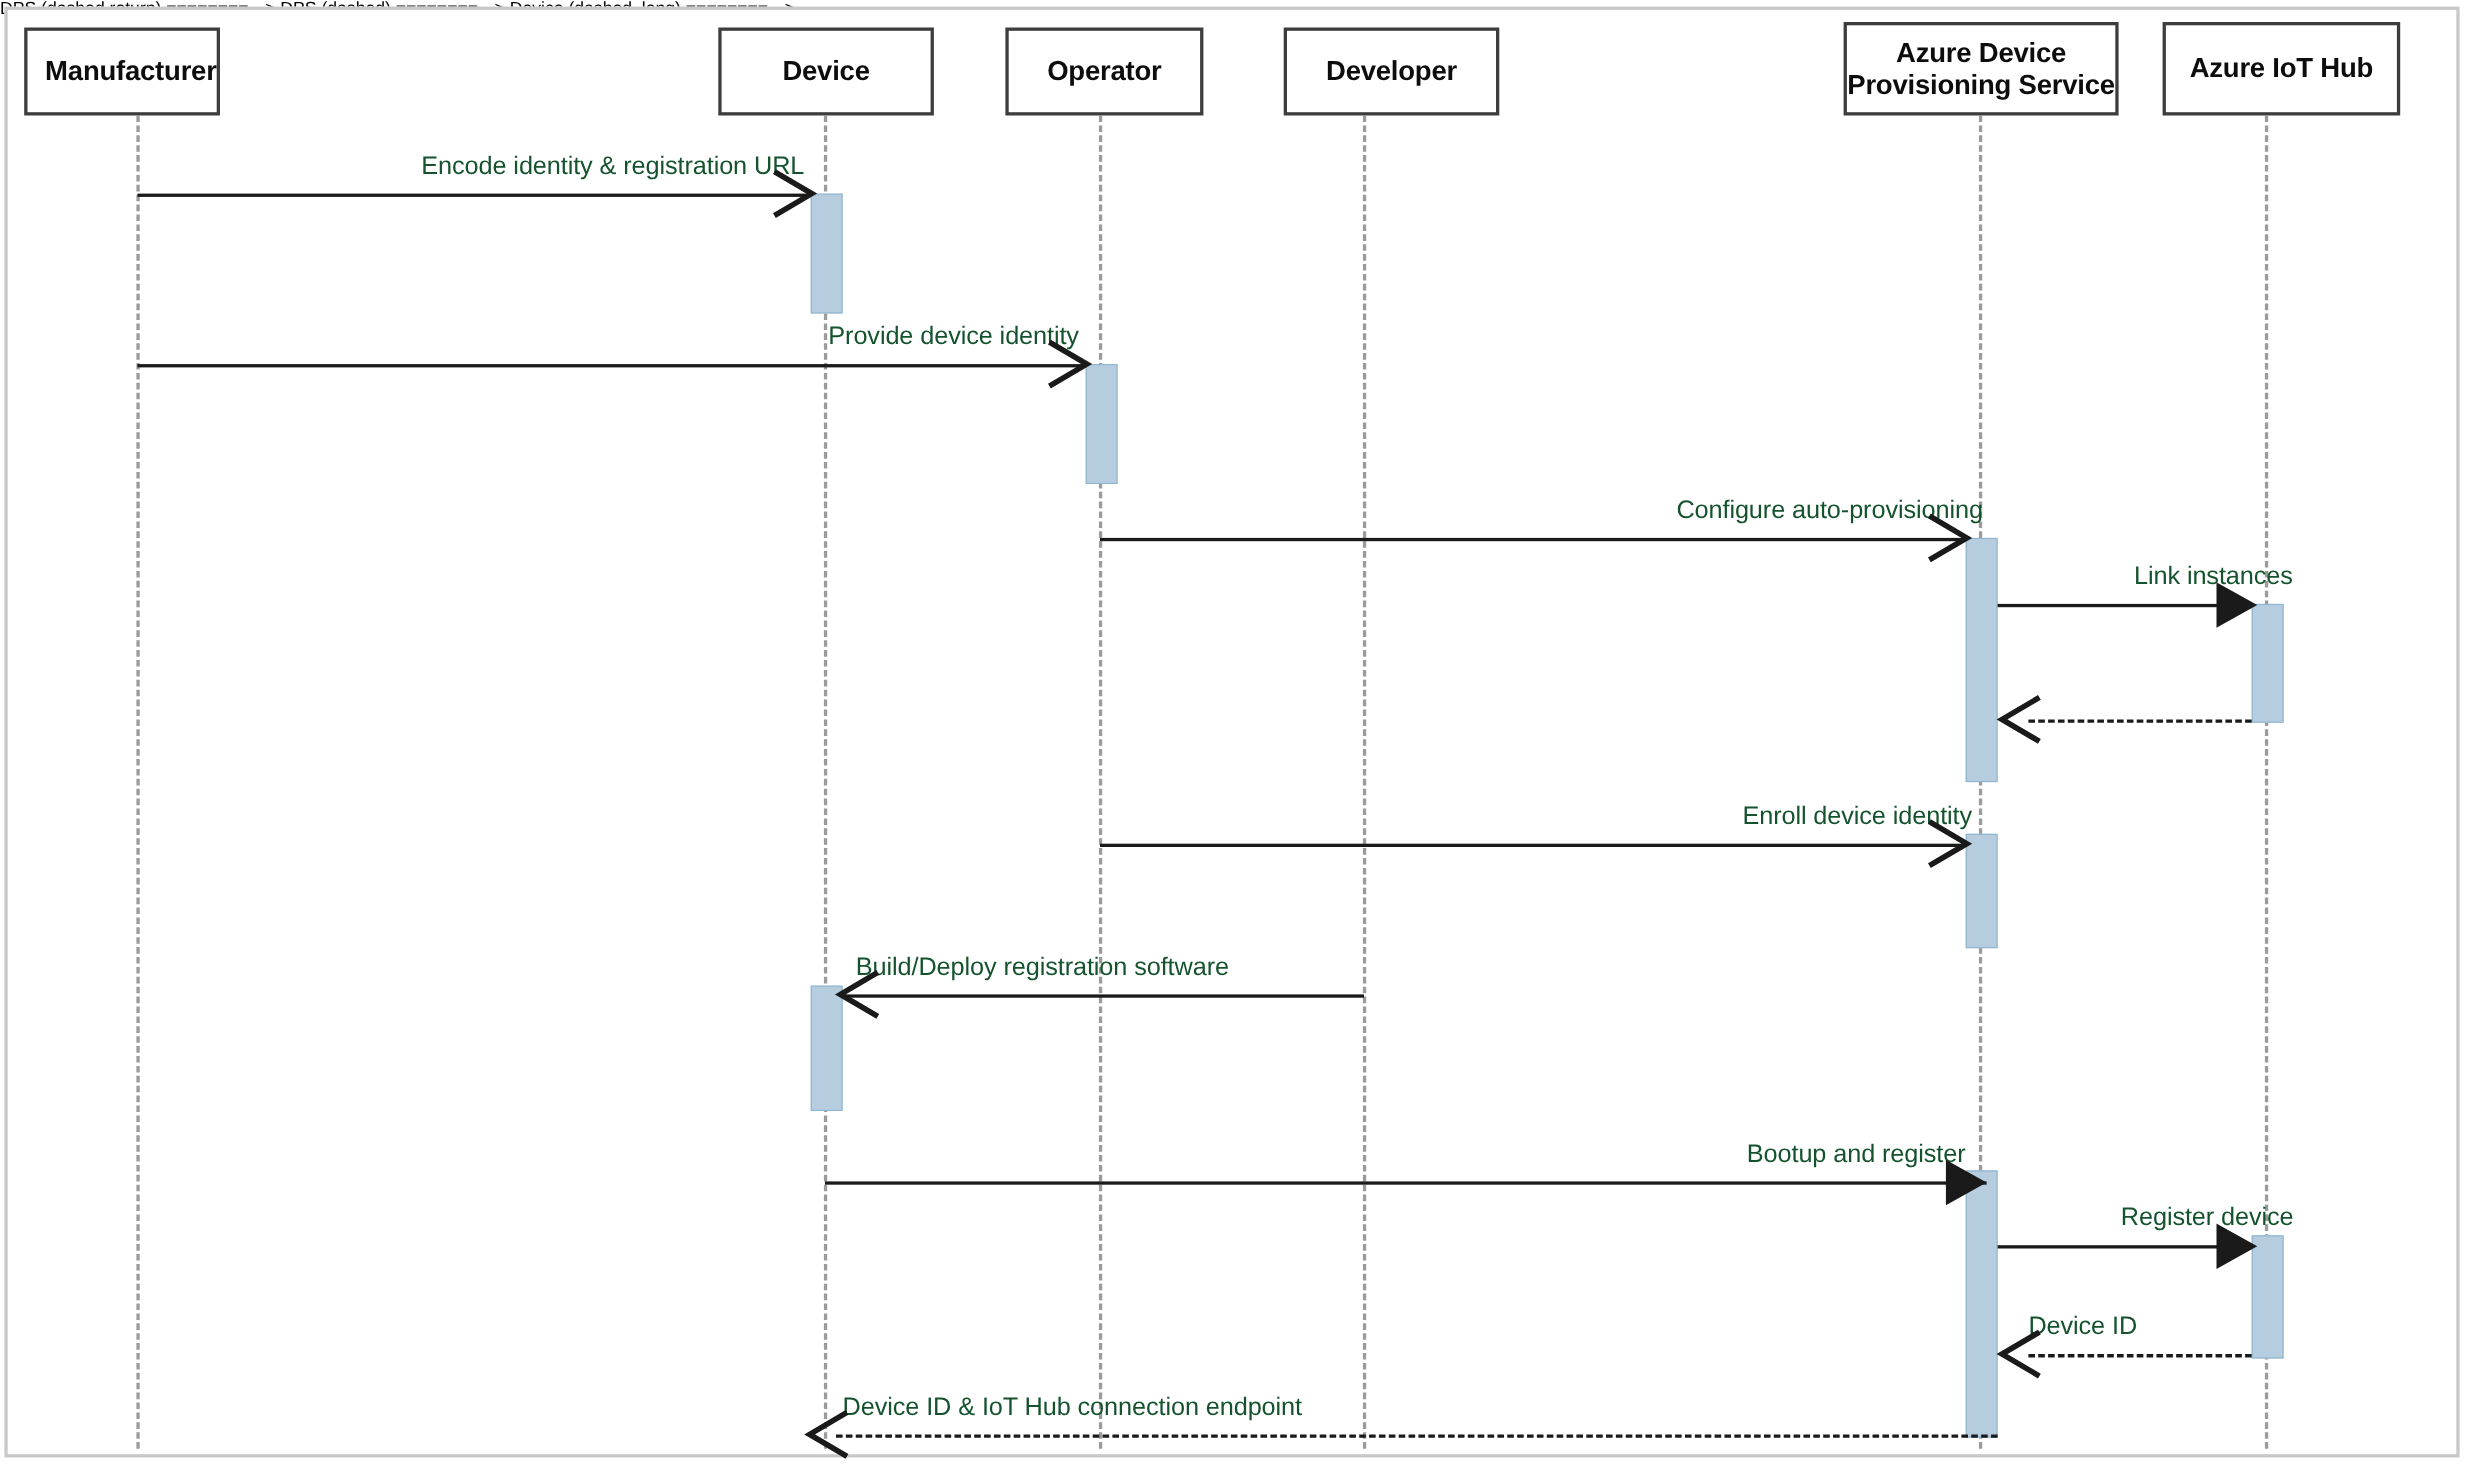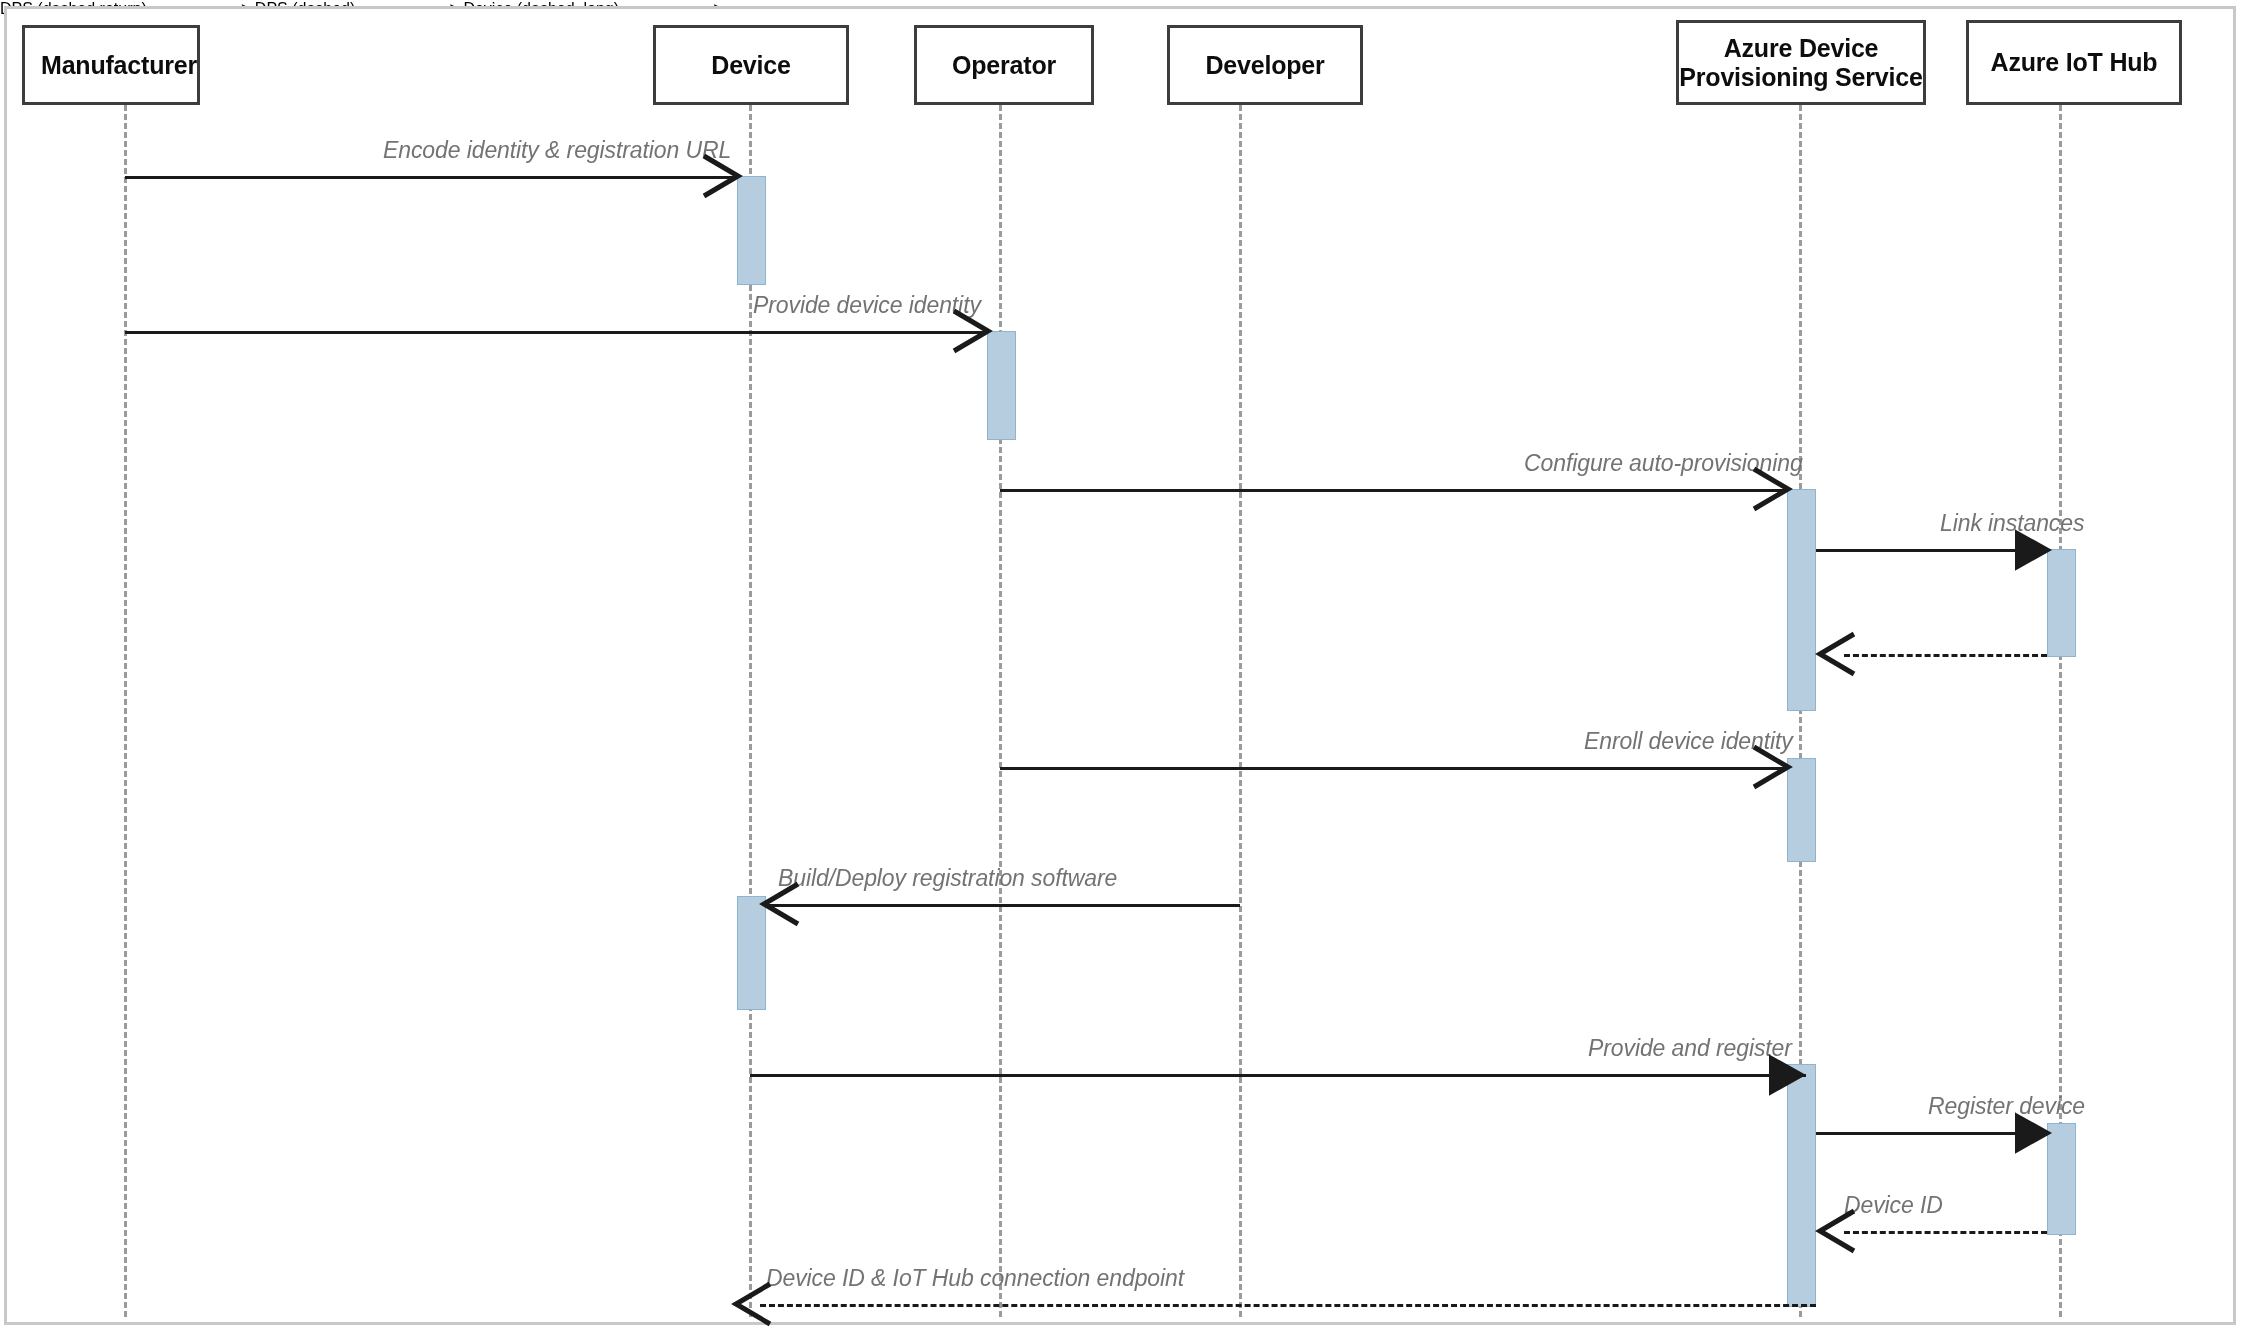--- a/index.html
+++ b/index.html
@@ -53,24 +53,23 @@
     position:absolute;
     height:0;
     border-top:3px solid #1a1a1a;
   }
   .msg-line.dashed{
     border-top:3px dashed #1a1a1a;
   }
   .msg-label{
     position:absolute;
     font-size:23px;
-    color:#737373;
+    color:#14532d;
     white-space:nowrap;
     letter-spacing:-0.1px;
-    font-style:italic;
   }
   
   .arrow-svg{position:absolute;overflow:visible;}
 </style>
 </head>
 <body>
 
 <div id="canvas">
   <div id="frame"></div>
 
@@ -160,21 +159,21 @@
   </svg>
 
   
   <div class="msg-label" style="left:778px;top:865px;">Build/Deploy registration software</div>
   <div class="msg-line" style="left:766px;top:904px;width:474px;"></div>
   <svg class="arrow-svg" style="left:760px;top:880px;width:40px;height:48px;">
     <polyline points="38,4 4,24 38,44" fill="none" stroke="#1a1a1a" stroke-width="5"></polyline>
   </svg>
 
   
-  <div class="msg-label" style="left:1588px;top:1035px;">Provide and register</div>
+  <div class="msg-label" style="left:1588px;top:1035px;">Bootup and register</div>
   <div class="msg-line" style="left:750px;top:1074px;width:1056px;"></div>
   <svg class="arrow-svg" style="left:1770px;top:1054px;width:36px;height:42px;">
     <polygon points="0,2 34,21 0,40" fill="#1a1a1a" stroke="#1a1a1a" stroke-width="2"></polygon>
   </svg>
 
   
   <div class="msg-label" style="left:1928px;top:1093px;">Register device</div>
   <div class="msg-line" style="left:1816px;top:1132px;width:214px;"></div>
   <svg class="arrow-svg" style="left:2016px;top:1112px;width:36px;height:42px;">
     <polygon points="0,2 34,21 0,40" fill="#1a1a1a" stroke="#1a1a1a" stroke-width="2"></polygon>

